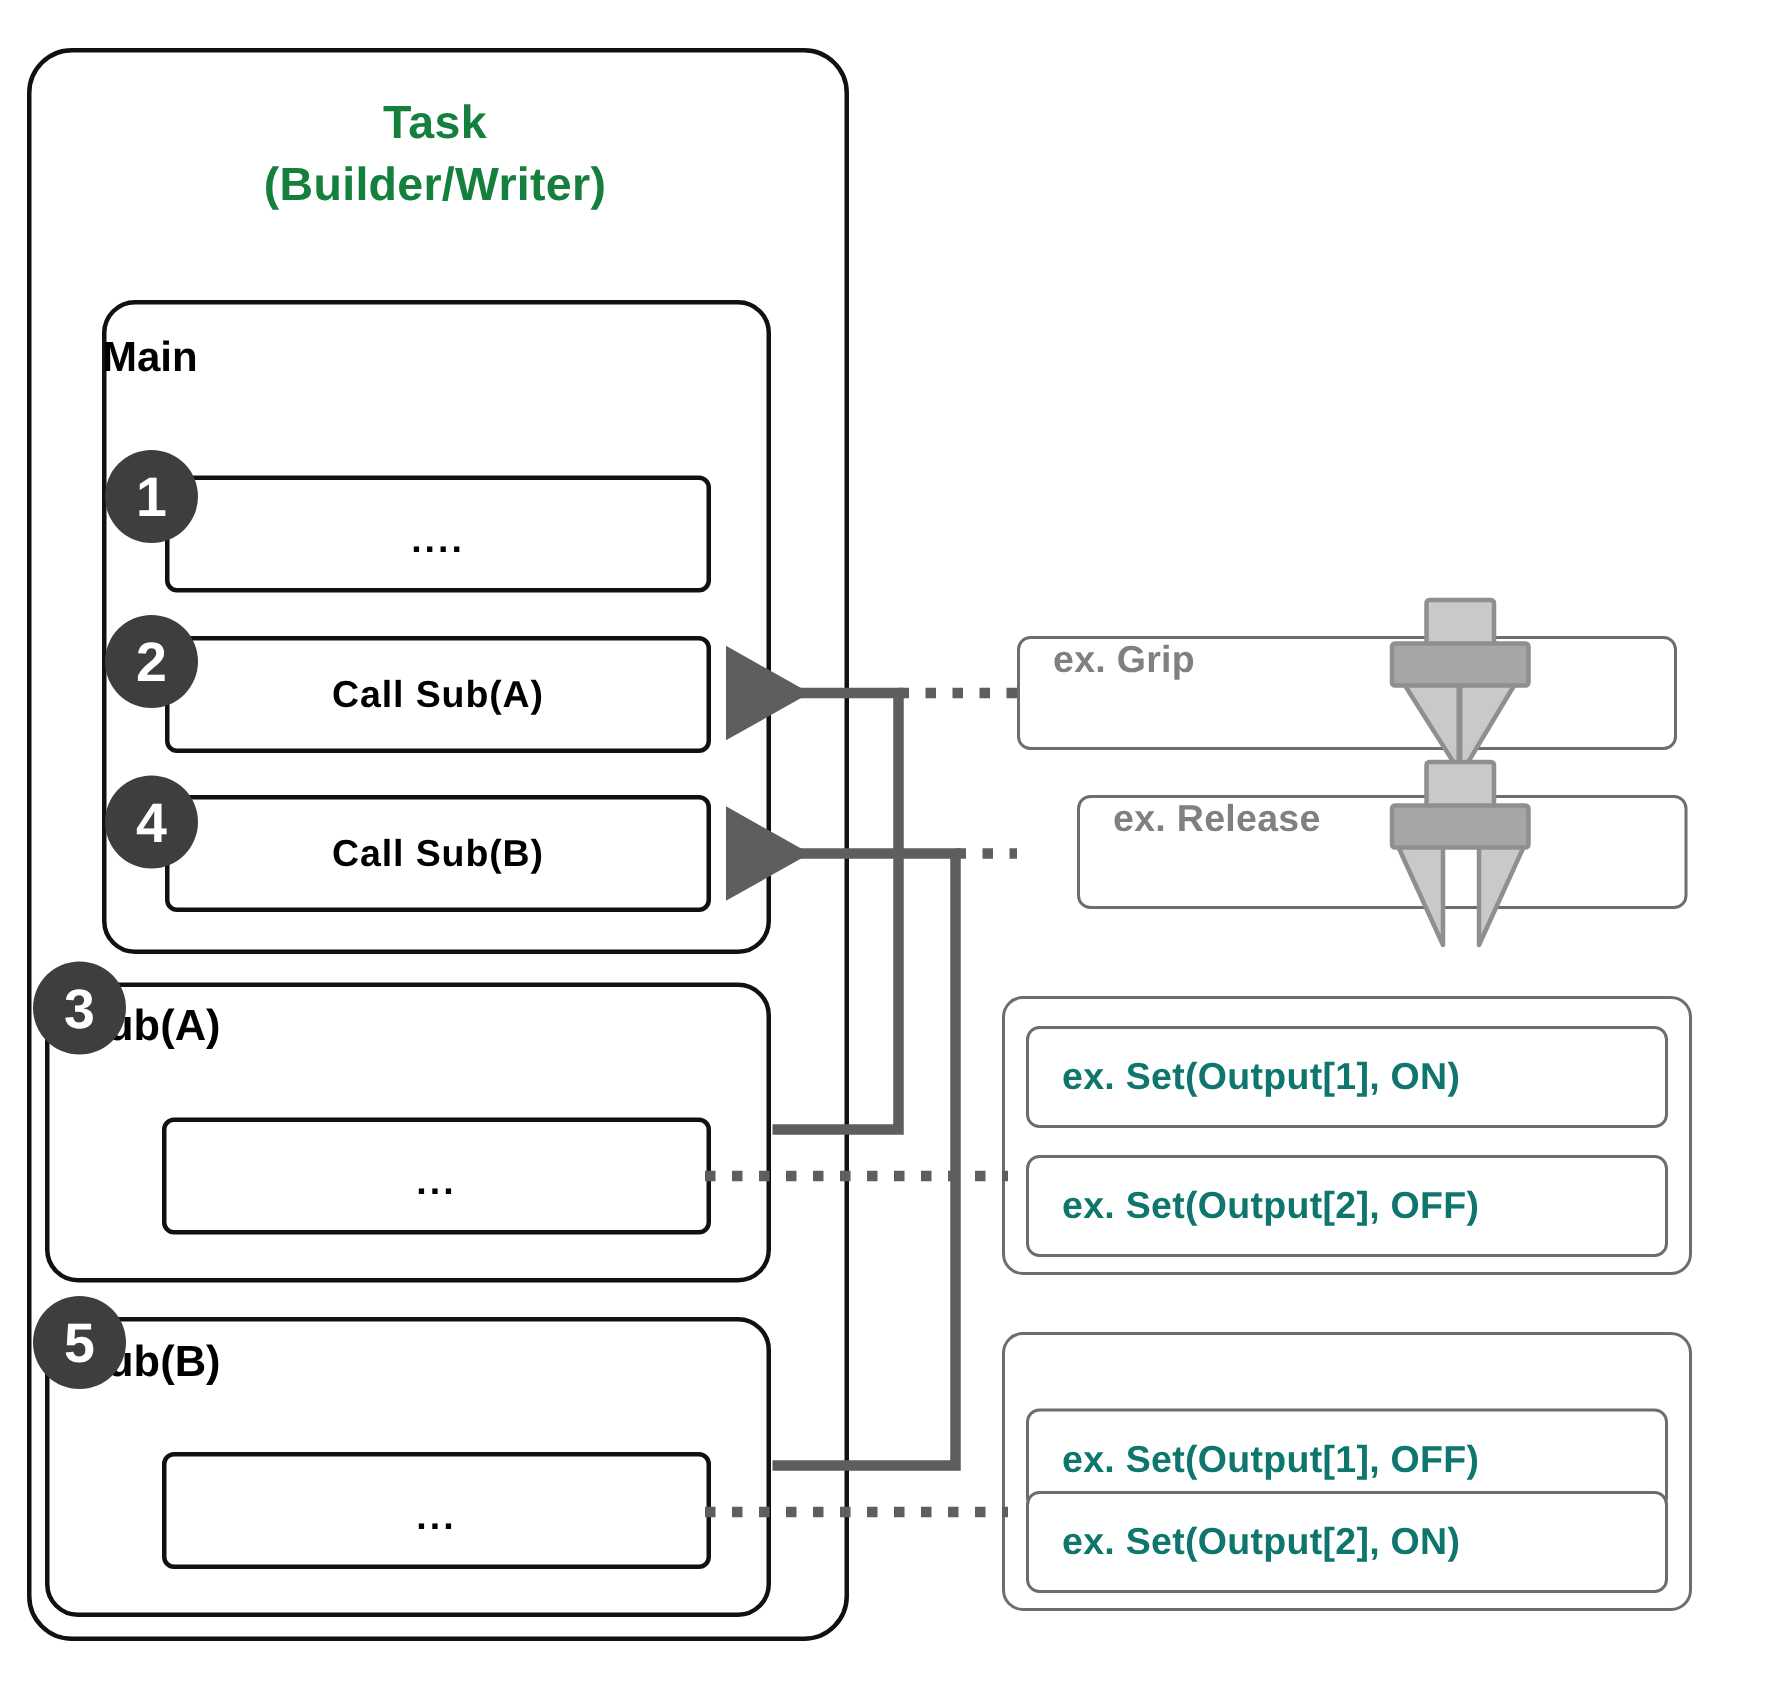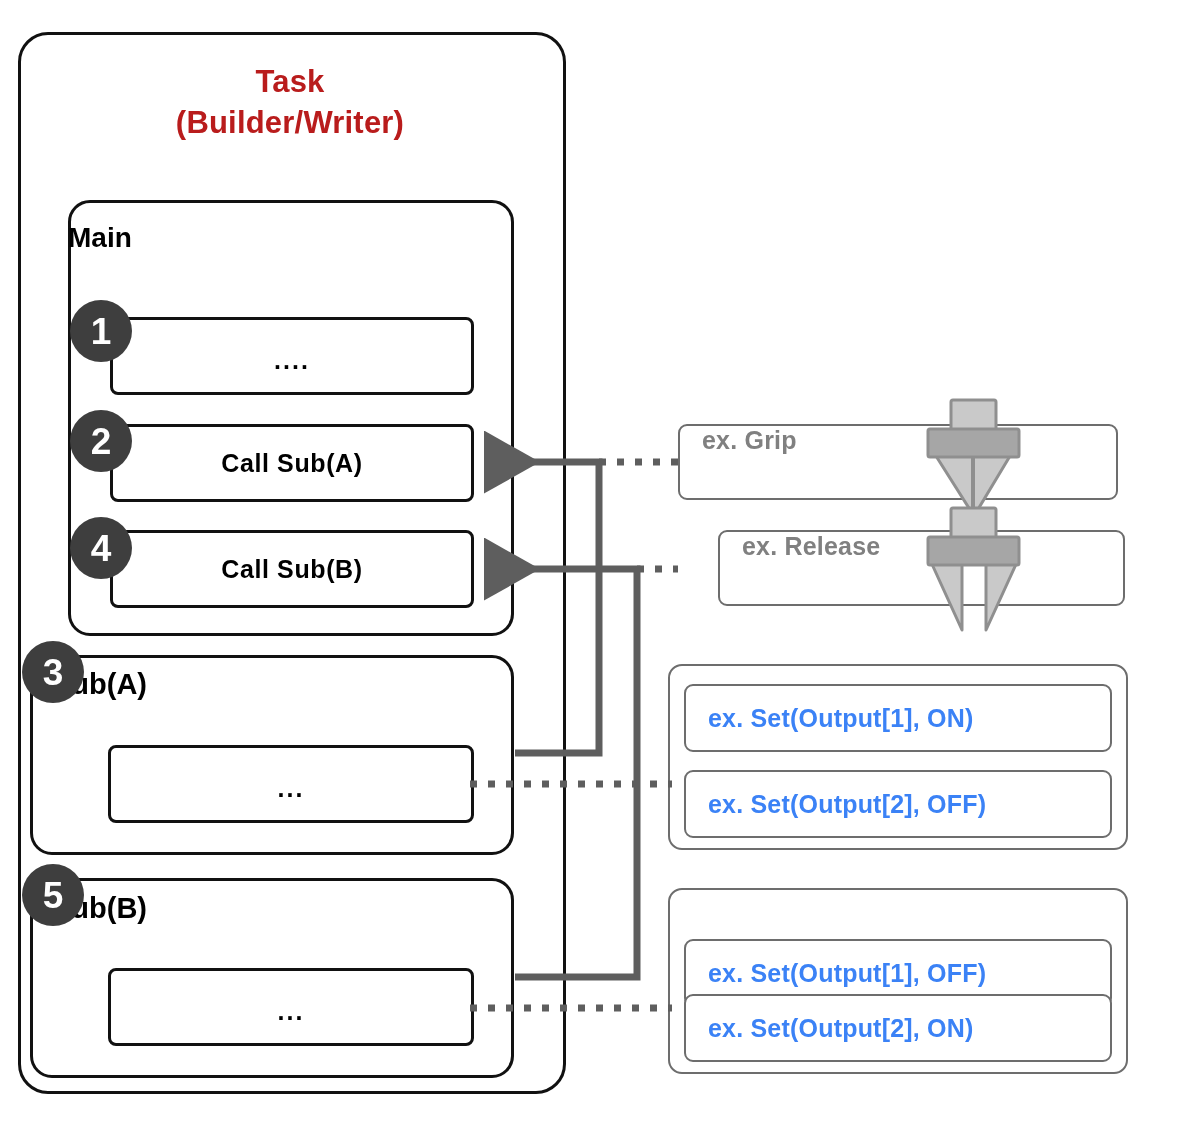--- a/index.html
+++ b/index.html
@@ -29,21 +29,21 @@
     border: 3px solid #111111;
     border-radius: 30px;
     background: #ffffff;
   }
   .task-title {
     left: 40px; top: 62px;
     width: 500px;
     text-align: center;
     font-size: 31px;
     font-weight: bold;
-    color: #b91c1c;
+    color: #15803d;
     line-height: 1.32;
     letter-spacing: .2px;
   }
 
   
   .main-box {
     left: 68px; top: 200px;
     width: 446px; height: 436px;
     border: 3px solid #111111;
     border-radius: 22px;
@@ -174,21 +174,21 @@
     left: 684px;
     width: 428px; height: 68px;
     border: 2px solid #6d6d6d;
     border-radius: 9px;
     background: #ffffff;
     display: flex;
     align-items: center;
     padding-left: 22px;
     font-size: 25px;
     font-weight: bold;
-    color: #3b82f6;
+    color: #0f766e;
     letter-spacing: .2px;
   }
   .out-item.i1 { top: 684px; }
   .out-item.i2 { top: 770px; }
   .out-item.i3 { top: 908px; margin-top: 31px; }
   .out-item.i4 { top: 994px; }
 
   
   .overlay {
     position: absolute;

